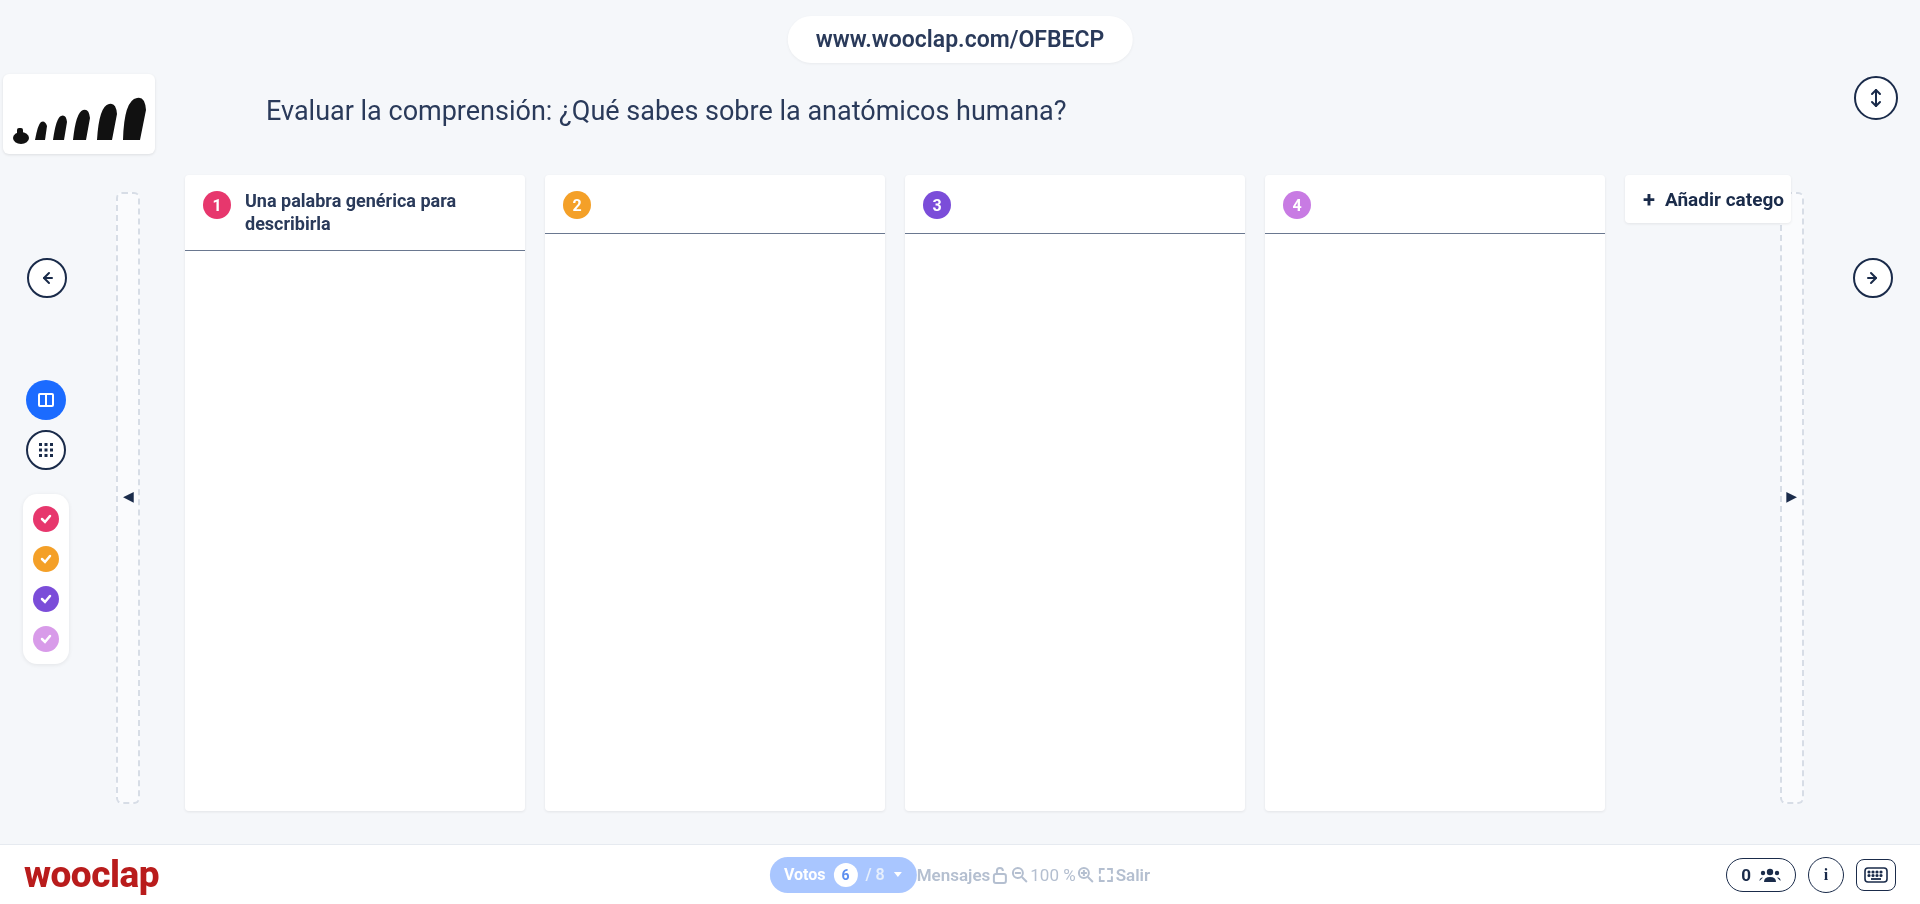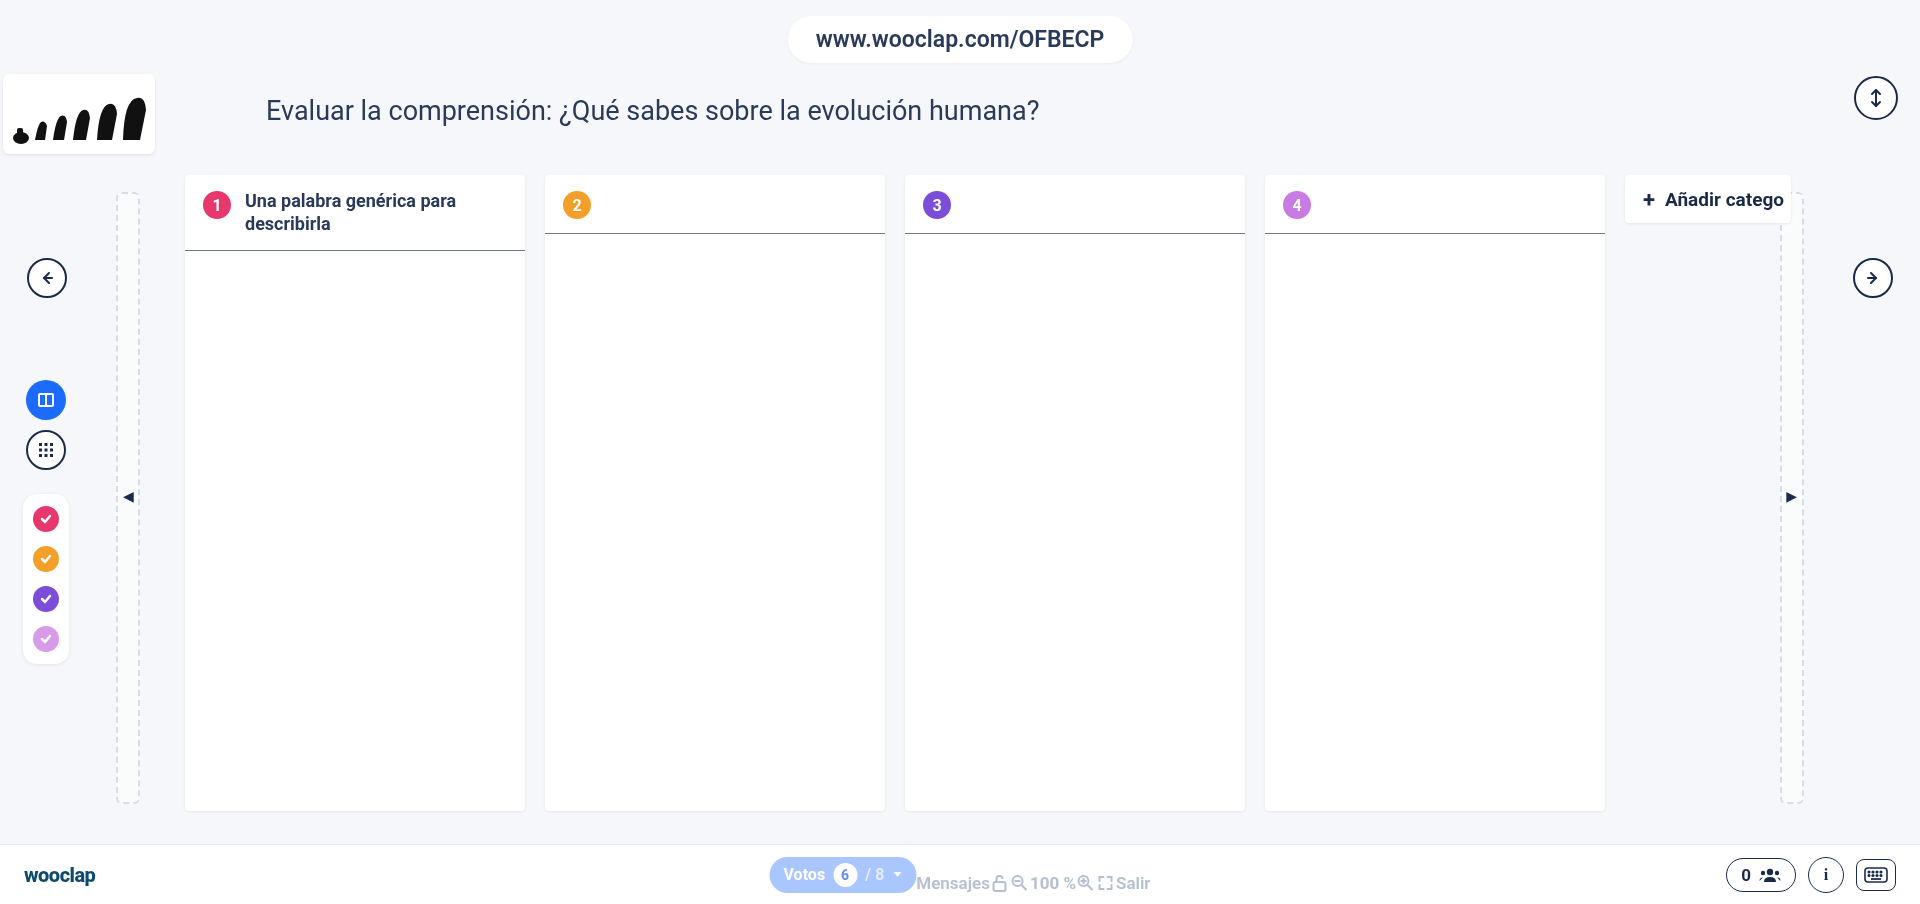--- a/index.html
+++ b/index.html
@@ -215,31 +215,31 @@
       left: 0;
       right: 0;
       height: 60px;
       background: #fff;
       border-top: 1px solid #e6eaf0;
       display: flex;
       align-items: center;
       padding: 0 24px;
     }
     .brand {
-      font-size: 20px;
+      font-size: 37px;
       font-weight: 800;
-      color: #0c4a6e;
+      color: #b91c1c;
       letter-spacing: -0.5px;
     }
     .bottom-center {
       position: absolute;
       left: 50%;
       transform: translateX(-50%);
       display: flex;
-      align-items: flex-end;
+      align-items: center;
       gap: 0;
       color: #b4bfd0;
     }
     .votes-pill {
       background: #a9c6ff;
       border-radius: 20px;
       padding: 6px 14px;
       display: flex;
       align-items: center;
       gap: 8px;
@@ -317,21 +317,21 @@
       <rect x="8" y="40" width="6" height="10" rx="2"></rect>
       <path d="M26 52 q3 -16 6 -18 q4 -2 6 4 l-2 14 z"></path>
       <path d="M44 52 q3 -22 8 -24 q5 -2 6 6 l-3 18 z"></path>
       <path d="M64 52 q3 -28 10 -30 q6 -2 7 8 l-4 22 z"></path>
       <path d="M88 52 q2 -34 12 -36 q7 -2 8 10 l-5 26 z"></path>
       <path d="M114 52 q1 -40 14 -42 q8 -2 9 12 l-6 30 z"></path>
     </g>
   </svg>
 </div>
 
-<div class="question-title">Evaluar la comprensión: ¿Qué sabes sobre la evolución humana?</div>
+<div class="question-title">Evaluar la comprensión: ¿Qué sabes sobre la anatómicos humana?</div>
 
 <button class="sort-btn">
   <svg width="16" height="22" viewBox="0 0 16 22" stroke="#1a2b4a" stroke-width="2" fill="none" stroke-linecap="round" stroke-linejoin="round">
     <path d="M8 3 L8 19"></path>
     <path d="M4 7 L8 3 L12 7"></path>
     <path d="M4 15 L8 19 L12 15"></path>
   </svg>
 </button>
 
 <button class="nav-arrow left">
@@ -443,21 +443,21 @@
           <path d="M5 8 V5 a3 3 0 0 1 6 0"></path>
       </svg>
     </span>
     <span class="bc-icon">
       <svg width="18" height="18" viewBox="0 0 18 18" fill="none" stroke="#b4bfd0" stroke-width="2">
         <circle cx="7" cy="7" r="5"></circle>
           <line x1="11" y1="11" x2="16" y2="16"></line>
           <line x1="4" y1="7" x2="10" y2="7"></line>
       </svg>
     </span>
-    <span class="bc-item" style="font-weight:700">100 %</span>
+    <span class="bc-item" style="font-weight:400">100 %</span>
     <span class="bc-icon">
       <svg width="18" height="18" viewBox="0 0 18 18" fill="none" stroke="#b4bfd0" stroke-width="2">
         <circle cx="7" cy="7" r="5"></circle>
           <line x1="11" y1="11" x2="16" y2="16"></line>
           <line x1="4" y1="7" x2="10" y2="7"></line>
           <line x1="7" y1="4" x2="7" y2="10"></line>
       </svg>
     </span>
     <span class="bc-icon">
       <svg width="16" height="16" viewBox="0 0 16 16" fill="none" stroke="#b4bfd0" stroke-width="2" stroke-linecap="round">

